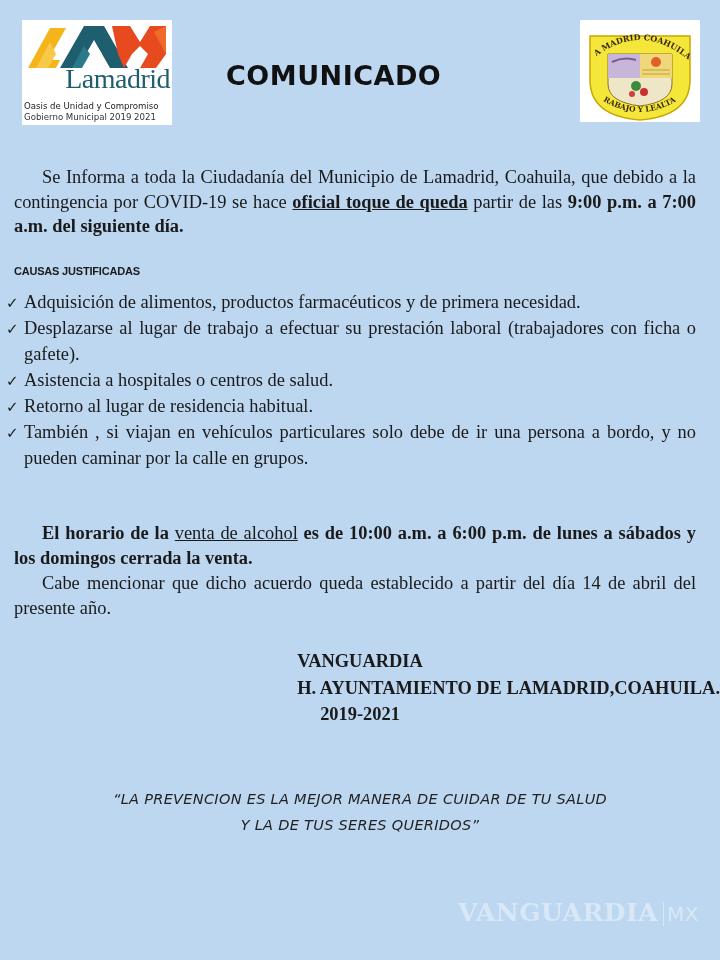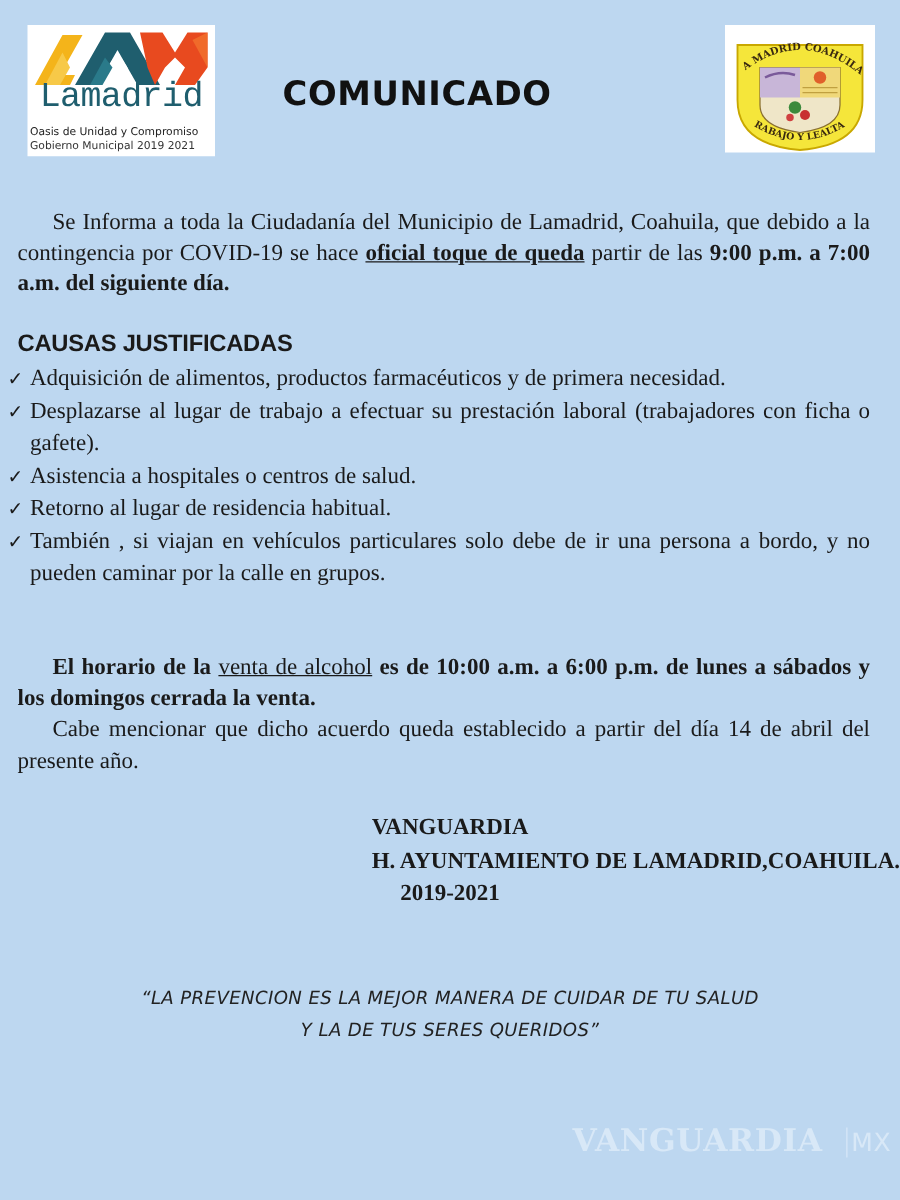--- a/index.html
+++ b/index.html
@@ -11,22 +11,22 @@
     color:#1a1a1a;
   }
   .abs { position:absolute; }
 
   
   .logo-left {
     left:22px; top:20px; width:150px; height:105px; background:#ffffff;
   }
   .lam-mark { position:absolute; left:4px; top:4px; width:142px; height:46px; }
   .lam-word {
-    position:absolute; left:2px; top:44px; width:146px; text-align:center;
-    font-family:Liberation Mono, monospace; font-size:28px; letter-spacing:-0.5px;
+    position:absolute; left:2px; top:44px; width:146px; text-align:right;
+    font-family:Liberation Serif, serif; font-size:28px; letter-spacing:-0.5px;
     color:#1f5e6e; font-weight:normal; line-height:30px;
   }
   .lam-tag1, .lam-tag2 {
     position:absolute; left:2px; width:148px;
     font-family:"DejaVu Sans", sans-serif; font-size:8.6px; color:#222;
     white-space:nowrap; line-height:10px;
   }
   .lam-tag1 { top:81px; }
   .lam-tag2 { top:92px; color:#333; }
 
@@ -43,21 +43,21 @@
   
   .para {
     left:14px; width:682px; font-size:18.4px; line-height:24.5px;
     text-align:justify;
   }
   .indent { text-indent:28px; }
   .bold { font-weight:bold; }
   .u { text-decoration:underline; }
   .heading {
     left:14px; top:265px;
-    font-family:"Liberation Sans", sans-serif; font-weight:bold; font-size:19px;
+    font-family:"Liberation Sans", sans-serif; font-weight:bold; font-size:11px;
     letter-spacing:-0.2px;
   }
   .list { left:6px; top:290px; width:690px; }
   .list-item {
     font-size:18.4px; line-height:25.2px; text-align:justify;
     padding-left:18px; text-indent:-18px;
   }
   .check { display:inline-block; width:18px; text-indent:0; font-family:"DejaVu Sans", sans-serif; font-size:15px; }
 
   .center { left:0; width:720px; text-align:center; font-weight:bold; font-size:18.4px; line-height:24px; }
@@ -66,21 +66,21 @@
     left:0; width:720px; text-align:center;
     font-family:"DejaVu Sans", sans-serif; font-size:14.5px; line-height:26px;
     letter-spacing:0.3px; font-style:italic; color:#222;margin-top:40px;
   }
 
   .watermark {
     left:458px; top:898px;
     font-family:"DejaVu Serif", serif; font-weight:bold; font-size:25px;
     color:#d8e8f7; letter-spacing:0.5px;
   }
-  .watermark .mx { font-family:"DejaVu Sans", sans-serif; font-weight:normal; font-size:20px; border-left:1px solid #d8e8f7; padding-left:3px; margin-left:19px;}
+  .watermark .mx { font-family:"DejaVu Sans", sans-serif; font-weight:normal; font-size:20px; border-left:1px solid #d8e8f7; padding-left:3px; margin-left:5px;}
 </style>
 </head>
 <body>
 
 <div class="abs logo-left">
   <svg class="lam-mark" viewBox="0 0 142 46">
 
     <polygon points="2,44 24,4 40,4 22,36 34,36 30,44" fill="#f4b41a"></polygon>
     <polygon points="10,44 24,18 30,30 22,44" fill="#f7c948"></polygon>
 

